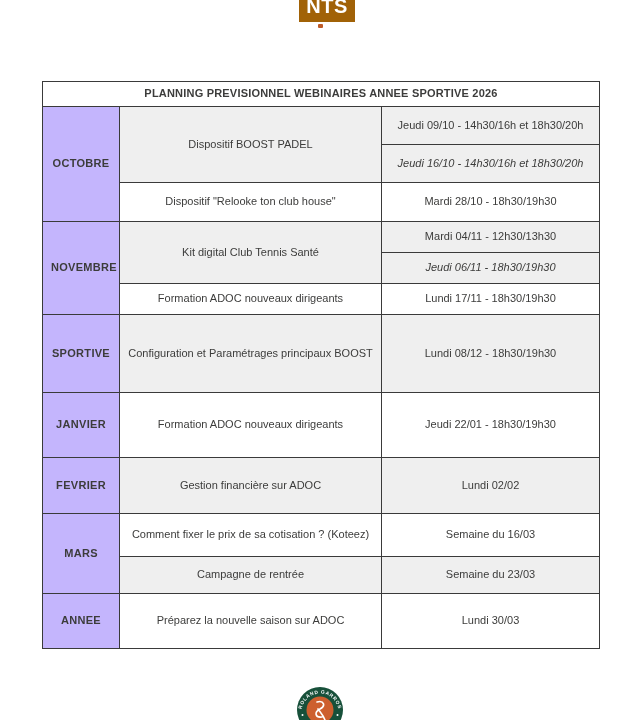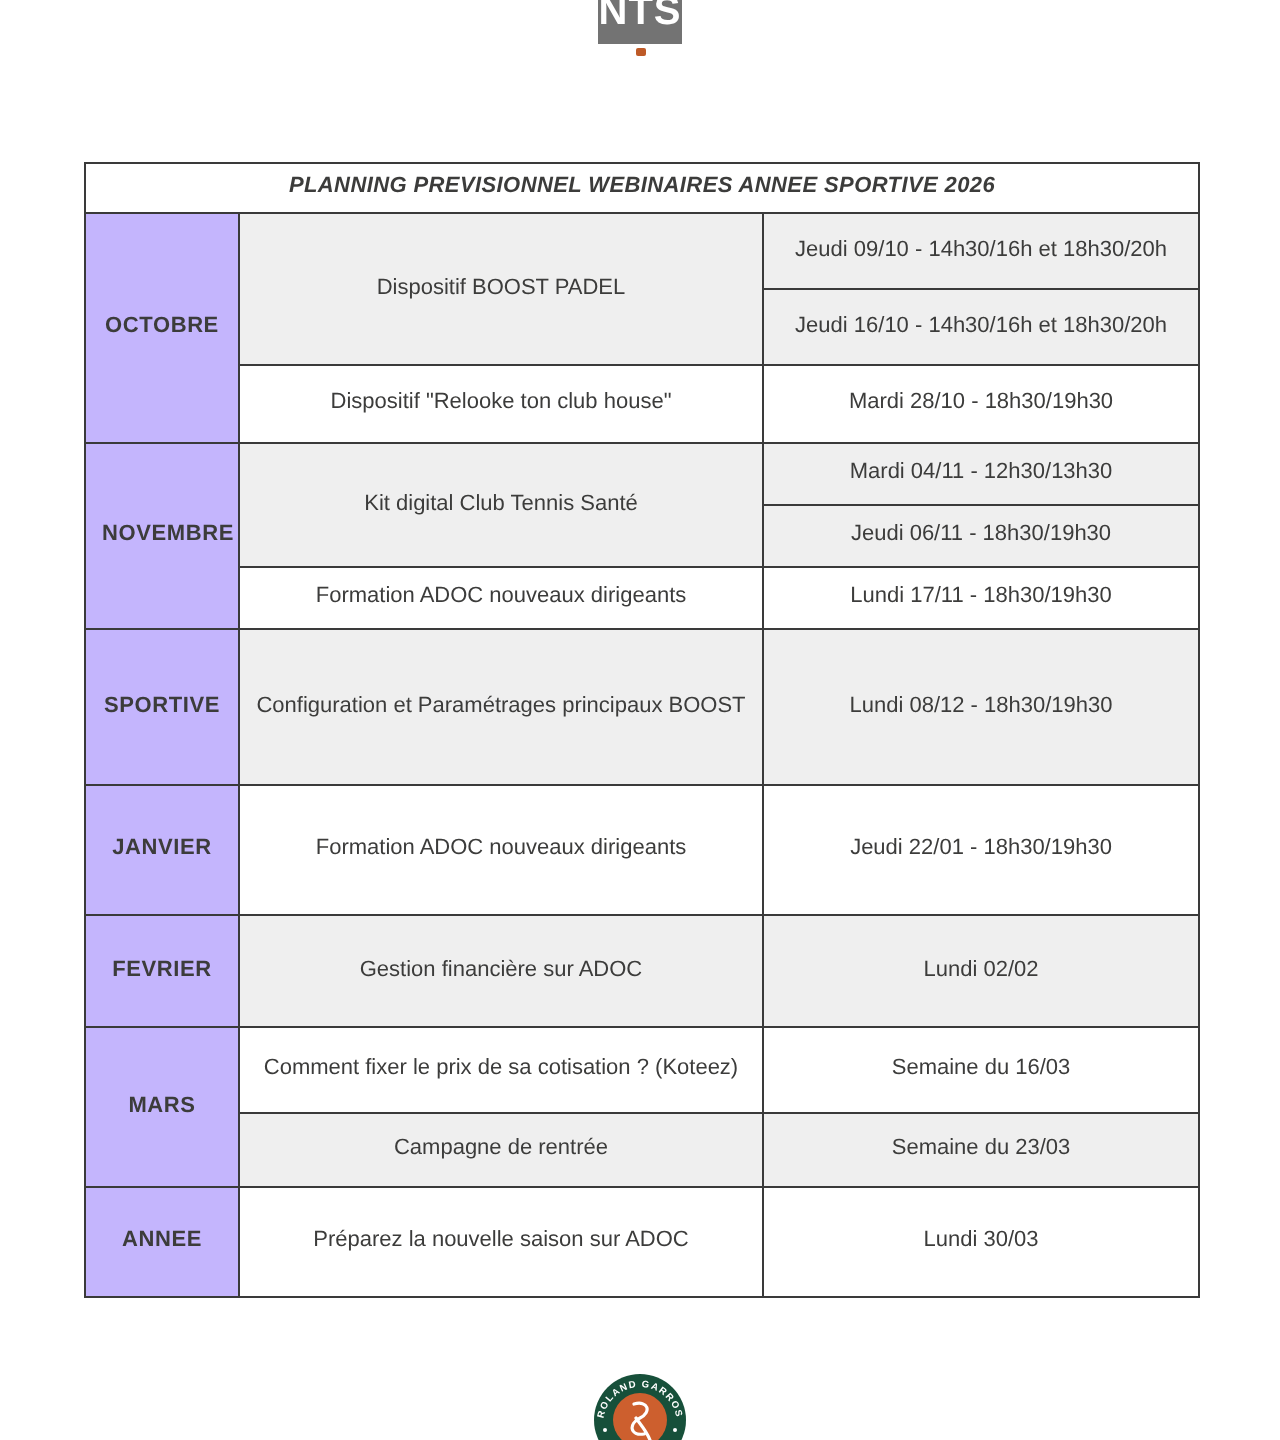--- a/index.html
+++ b/index.html
@@ -21,23 +21,23 @@
   
   .nts-logo {
     position: absolute;
     left: 299px;
     top: 0;
     width: 42px;
     text-align: center;
   }
   .nts-square {
     position: relative;
-    width: 42px;
+    width: 56px;
     height: 22px;
-    background: #737373;
+    background: #a16207;
     overflow: hidden;
   }
   .nts-square span {
     position: absolute;
     top: -5px;
     left: 0;
     width: 100%;
     color: #ffffff;
     font-weight: 800;
     font-size: 20px;
@@ -70,32 +70,31 @@
     color: #3c3c3b;
     line-height: 1.25;
   }
   td.title-cell {
     height: 24px;
     font-size: 12.5px;
     font-weight: 700;
     color: #1d1d1b;
     letter-spacing: 0.2px;
     background: #ffffff;
-    font-style: italic;
   }
   td.month {
     background: #c4b5fd;
     color: #ffffff;
     font-weight: 700;
     font-size: 11.5px;
     letter-spacing: 0.3px;
   }
   td.gray { background: #efefef; }
   td.white { background: #ffffff; }
-  td.lt { border-top-color: #9b9b9b; }
+  td.lt { border-top-color: #9b9b9b; font-style: italic; }
 
   
   .rg-logo {
     position: absolute;
     left: 297px;
     top: 687px;
     width: 46px;
     height: 46px;
   }
 </style>

